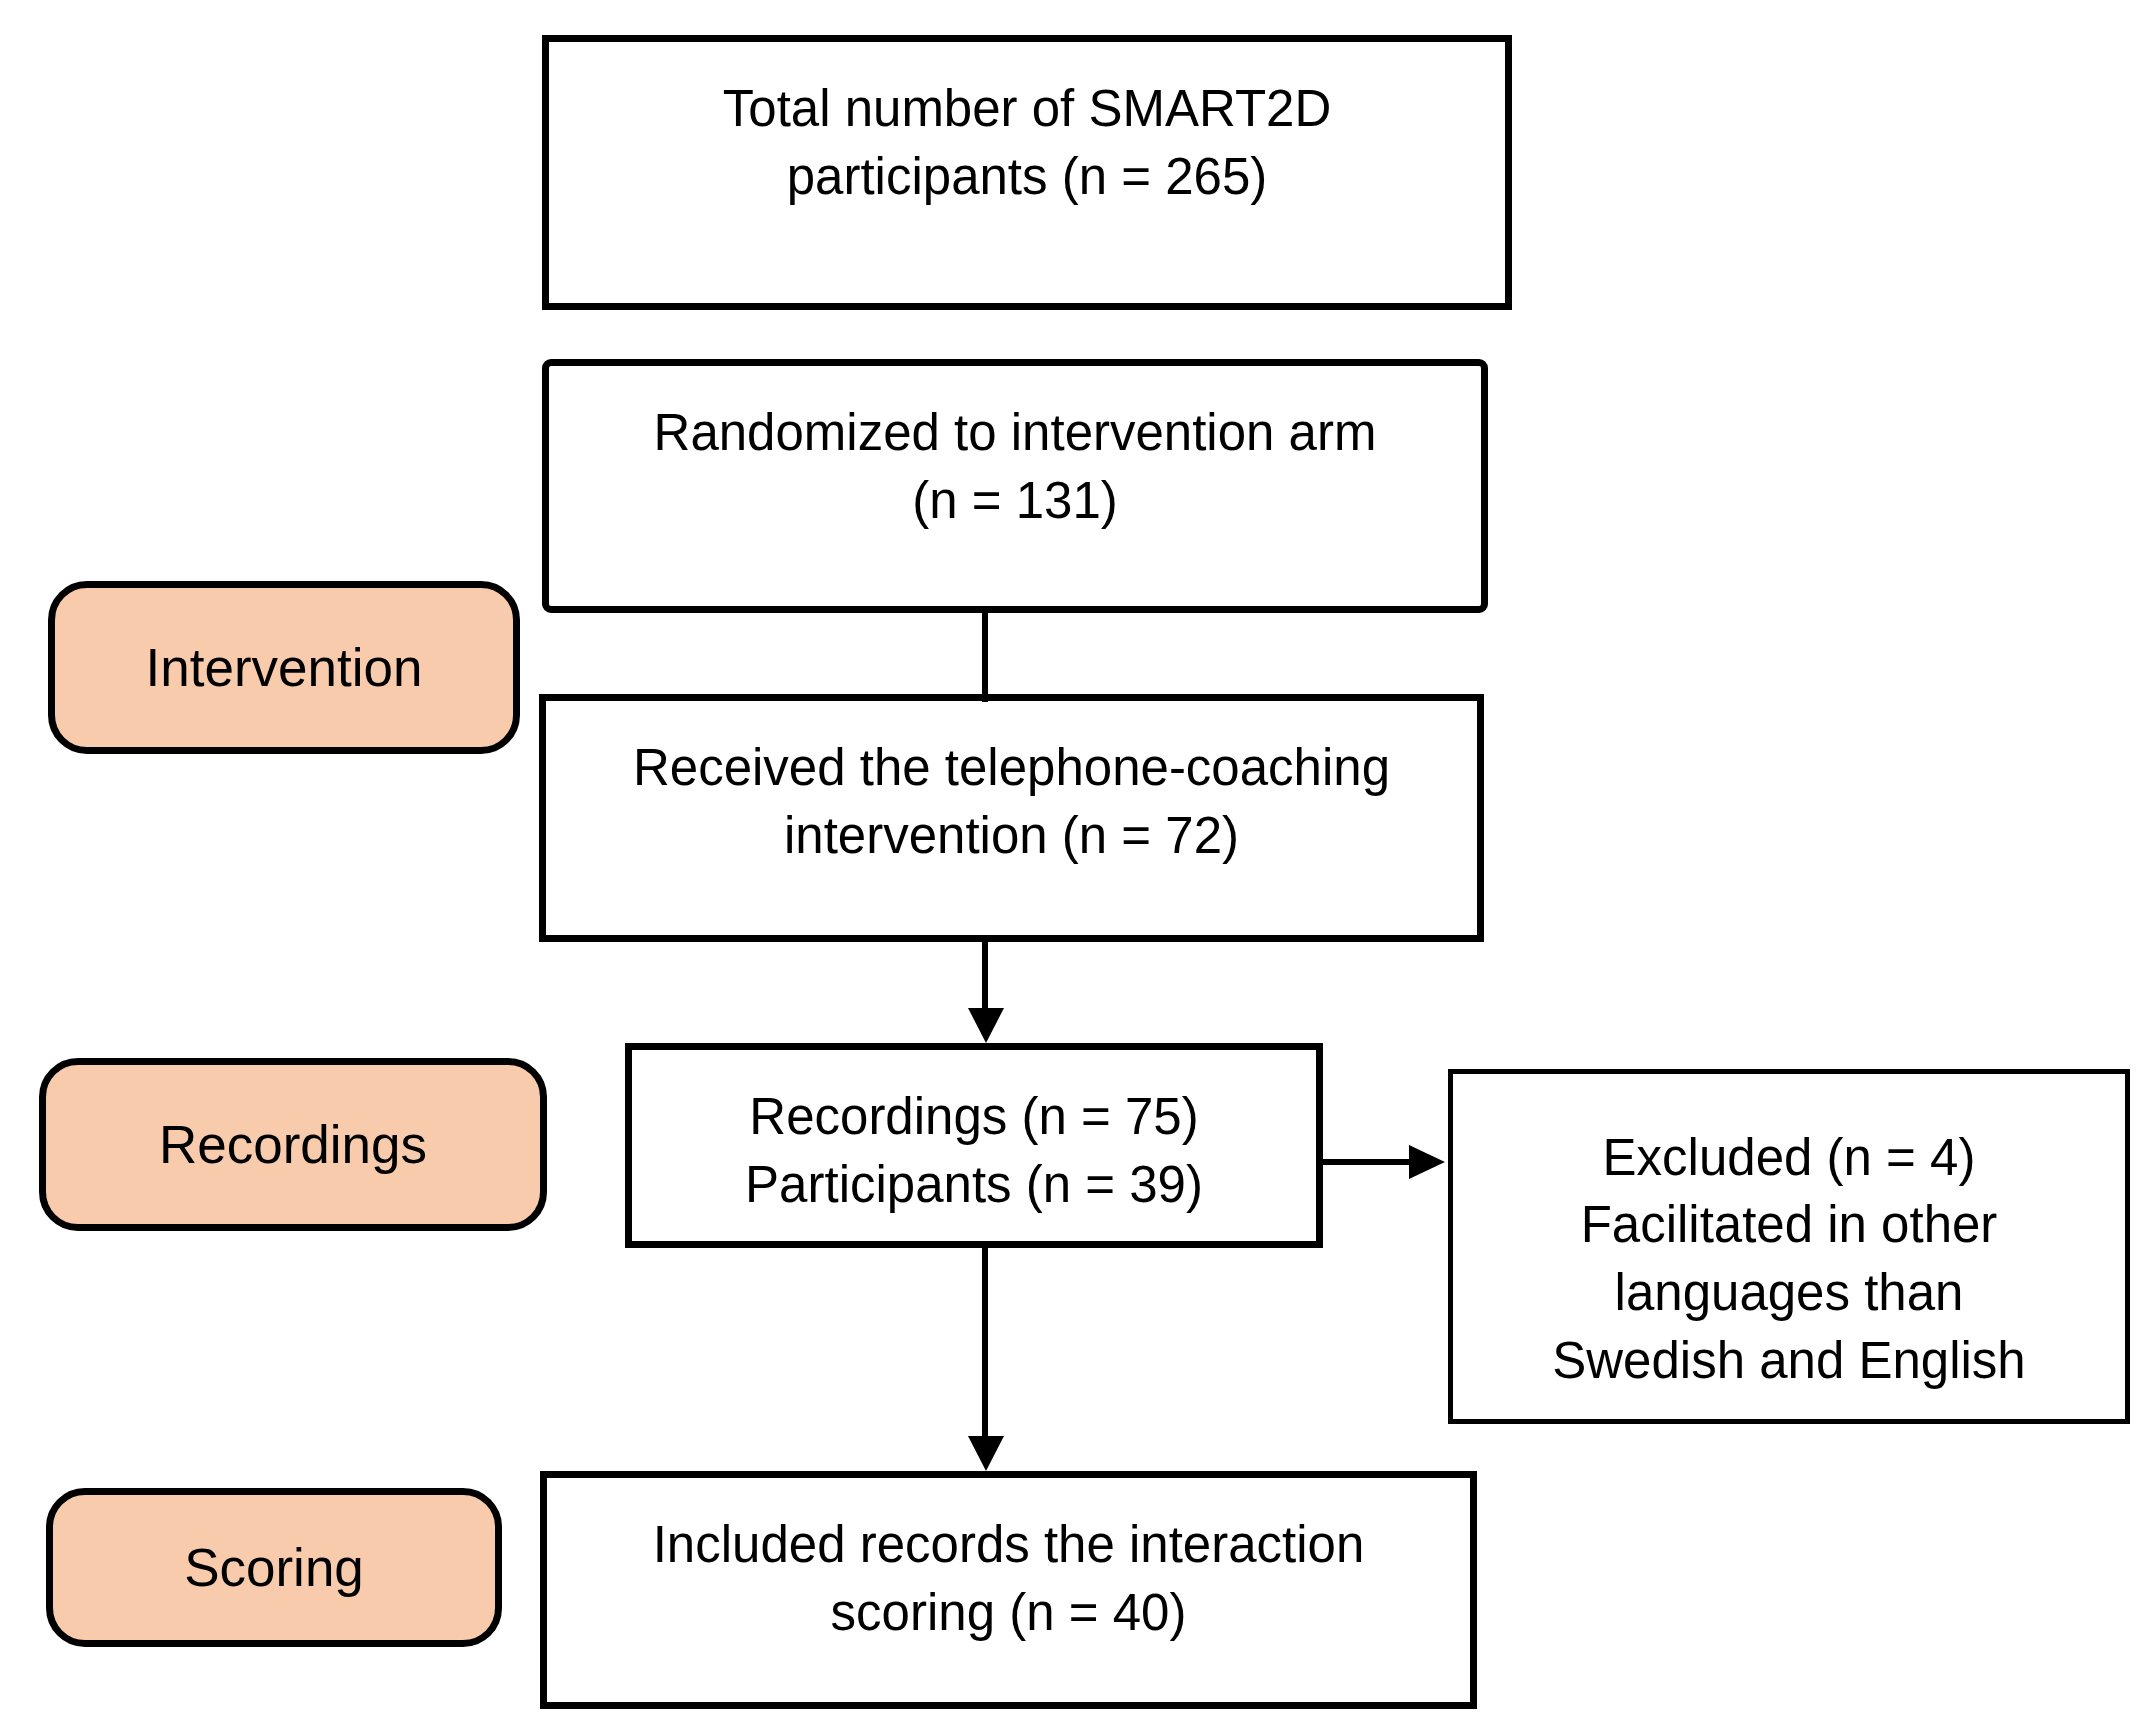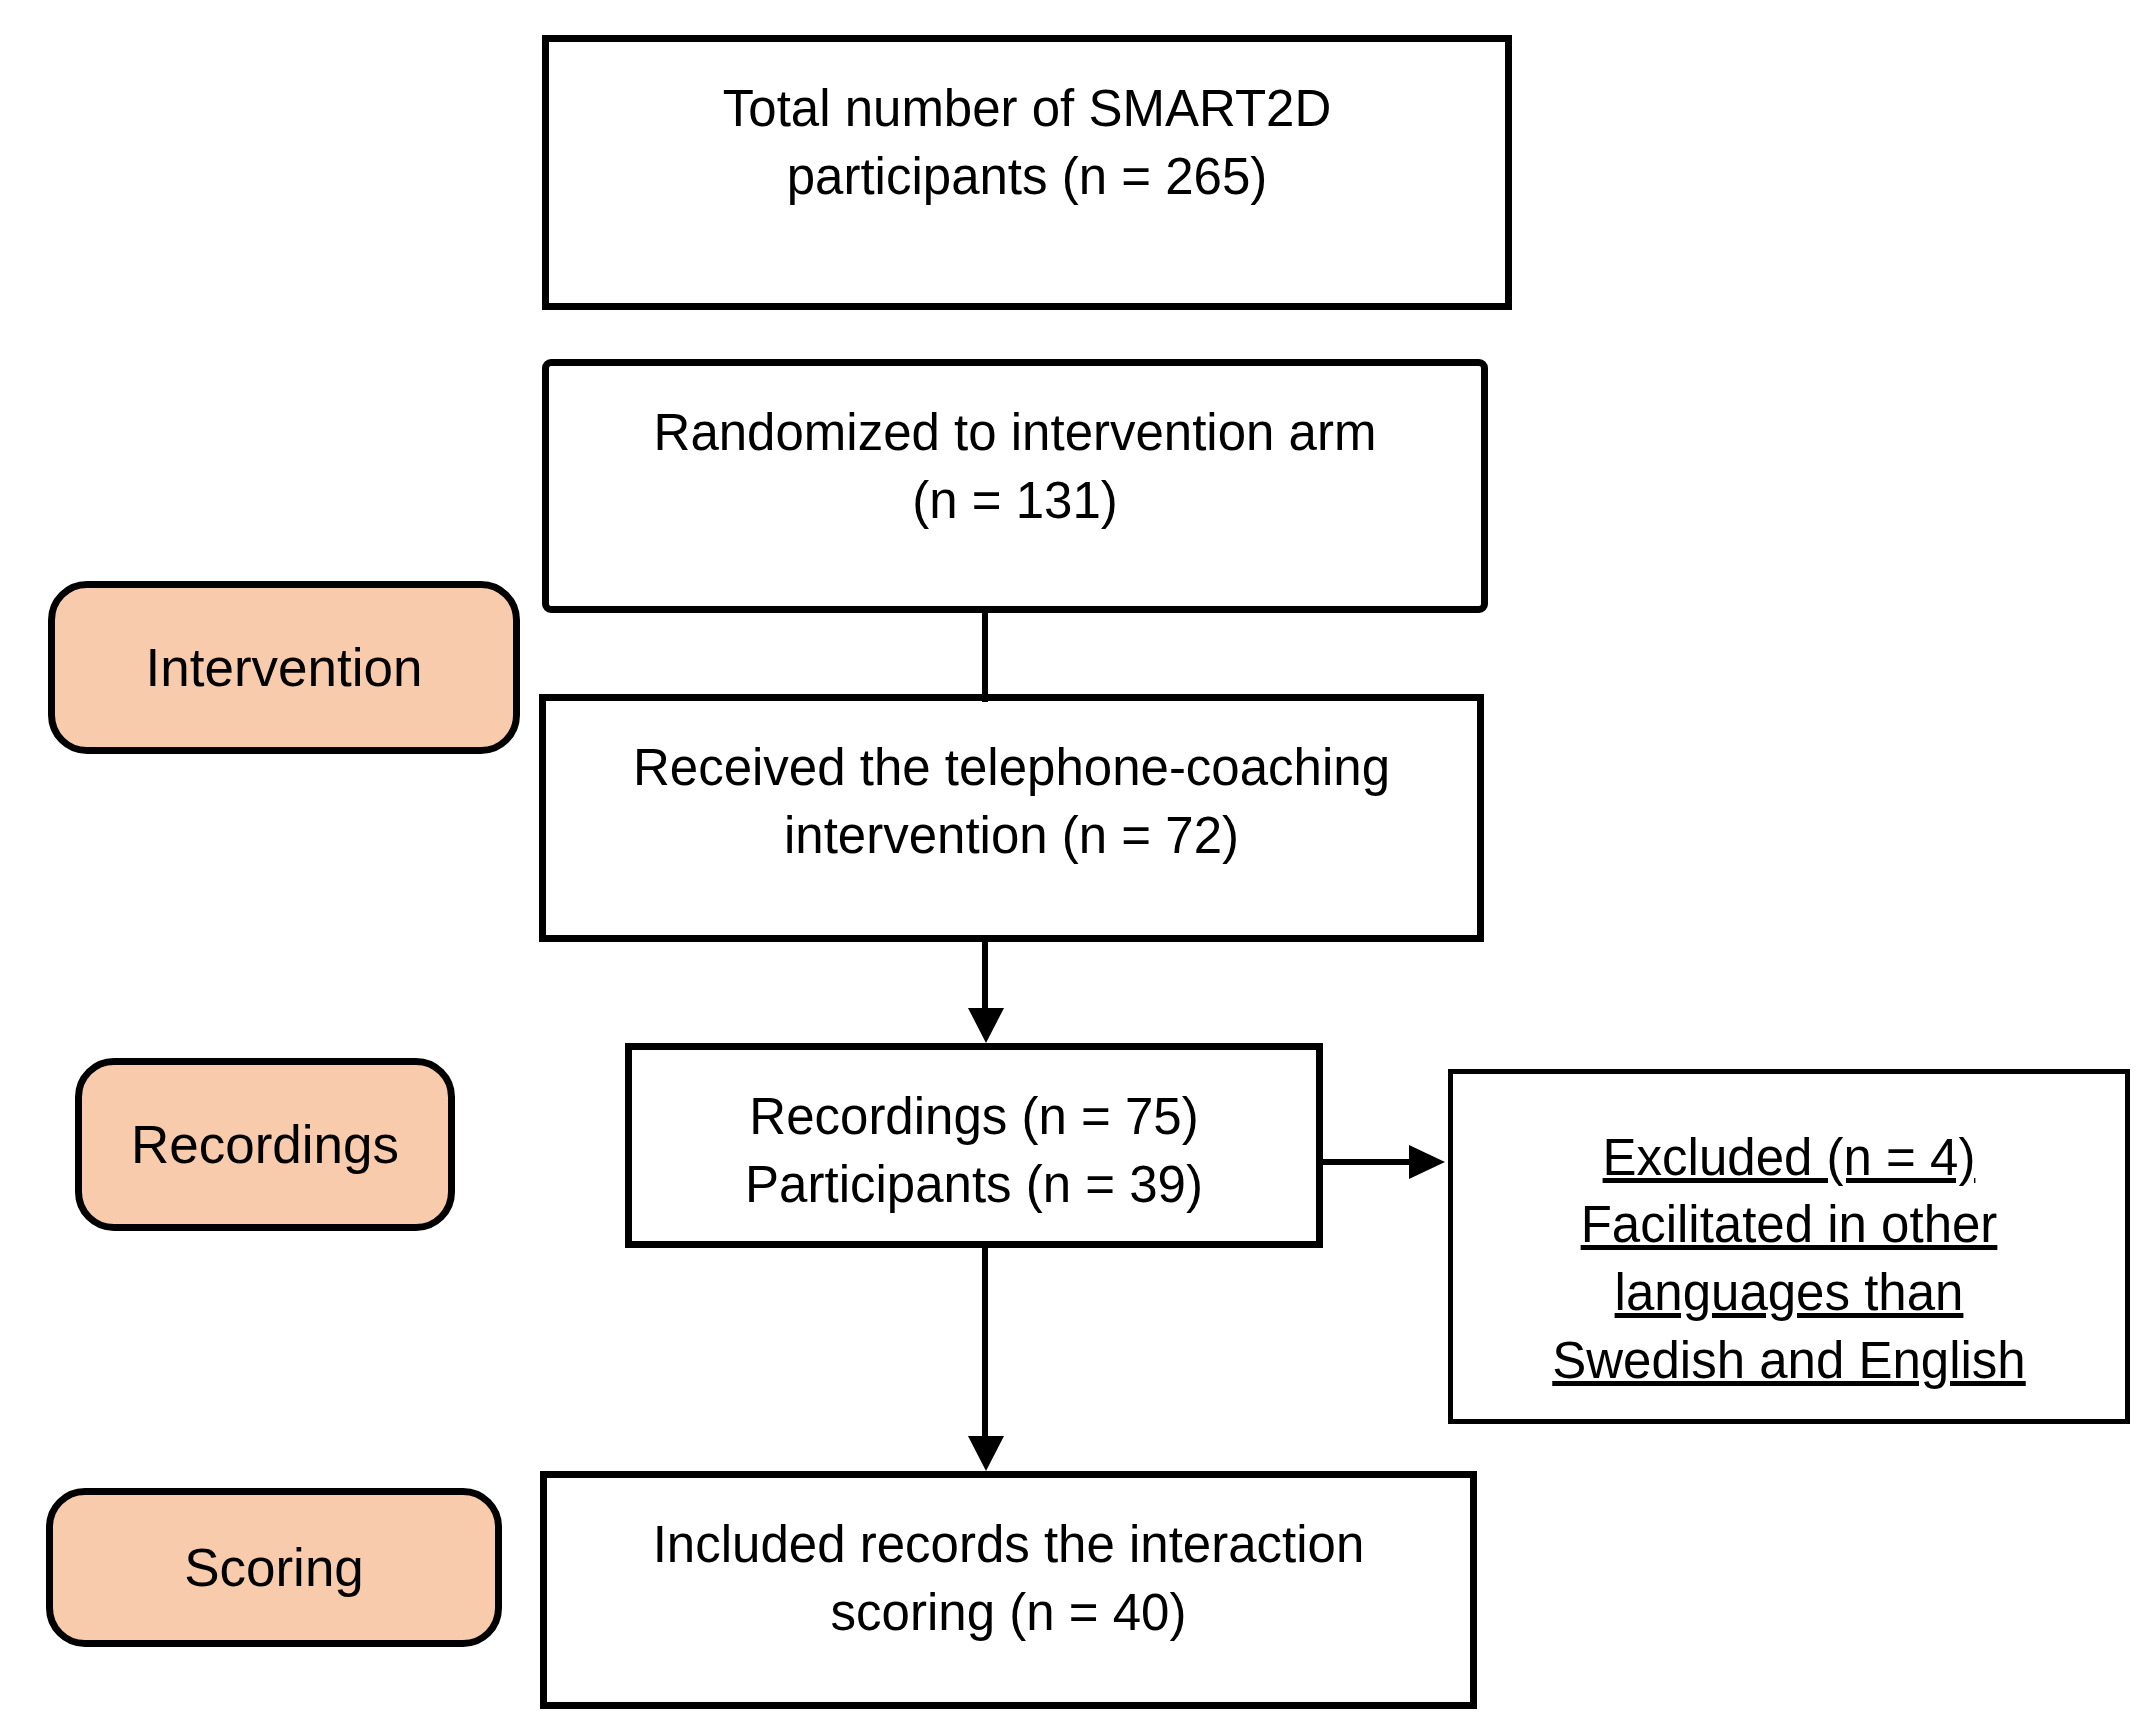--- a/index.html
+++ b/index.html
@@ -22,21 +22,21 @@
     line-height: 1.33;
     text-align: center;
     white-space: pre-line;
   }
   .node.top-text { padding-top: 33px; }
   .node.center-text {
     display: flex;
     align-items: center;
     justify-content: center;
   }
-  .node.thin { border-width: 5.7px; text-decoration: underline; }
+  .node.thin { border-width: 5.7px; }
 
   
   .stage {
     position: absolute;
     box-sizing: border-box;
     background: var(--stage-fill, #F7CBAC);
     border: 7px solid #000000;
     border-radius: 39px;
     display: flex;
     align-items: center;
@@ -65,21 +65,21 @@
 
   
   #node-total      { left: 542px;  top: 35px;   width: 970px; height: 275px; }
   #node-randomized { left: 542px;  top: 359px;  width: 946px; height: 254px; border-radius: 9px; }
   #node-received   { left: 539px;  top: 694px; width: 945px; height: 248px; }
   #node-recordings { left: 625px;  top: 1043px; width: 698px; height: 205px; padding-top: 11.4px; }
   #node-excluded   { left: 1448px; top: 1069px; width: 682px; height: 355px; padding-top: 25.4px; }
   #node-included   { left: 540px;  top: 1471px; width: 937px; height: 238px; }
 
   #stage-intervention { left: 48px; top: 581px;  width: 472px; height: 173px; }
-  #stage-recordings   { left: 39px; top: 1058px; width: 380px; height: 173px; margin-left: 36px; }
+  #stage-recordings   { left: 39px; top: 1058px; width: 508px; height: 173px; }
   #stage-scoring      { left: 46px; top: 1488px; width: 456px; height: 159px; }
 
   #conn-rand-received { left: 982px; top: 612px;  height: 90px; }
   #conn-received-line { left: 982px; top: 941px; height: 73px; }
   #conn-received-head { left: 968px; top: 1008px; }
   #conn-recordings-line { left: 982px; top: 1245px; height: 195px; }
   #conn-recordings-head { left: 968px; top: 1436px; }
   #conn-excluded-line { left: 1321px; top: 1159px; width: 89px; }
   #conn-excluded-head { left: 1409px; top: 1145px; }
 </style>

